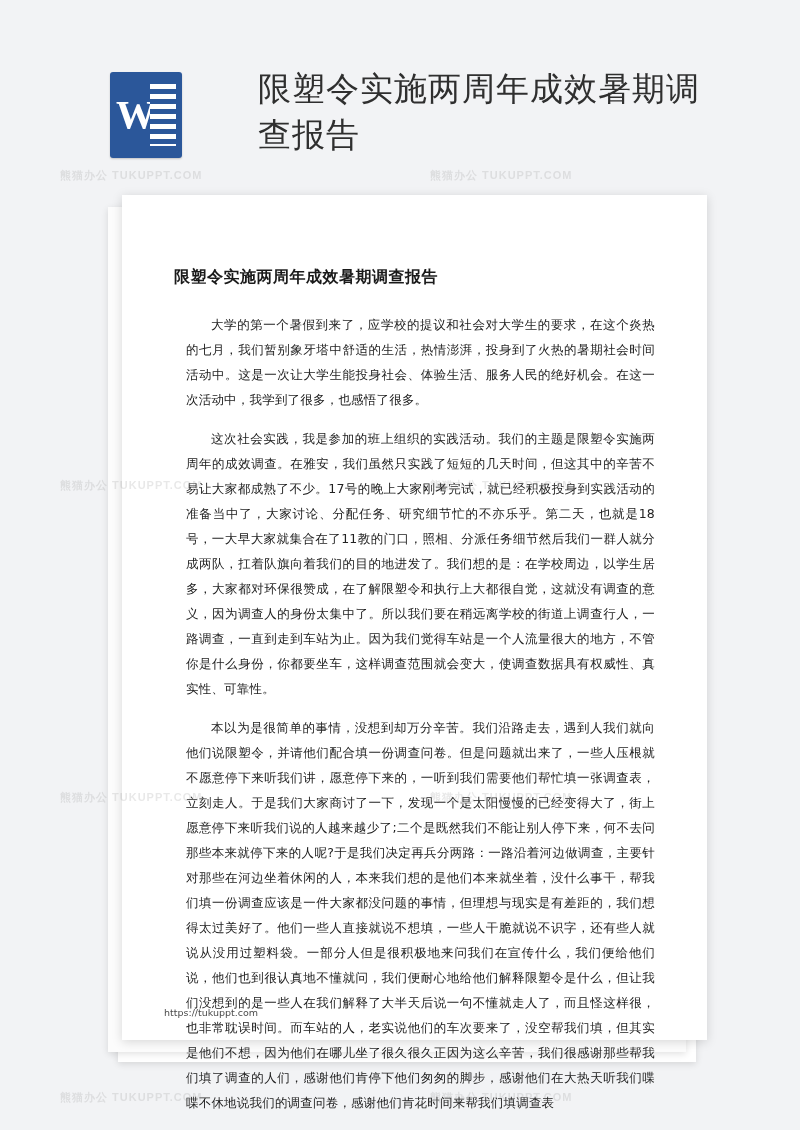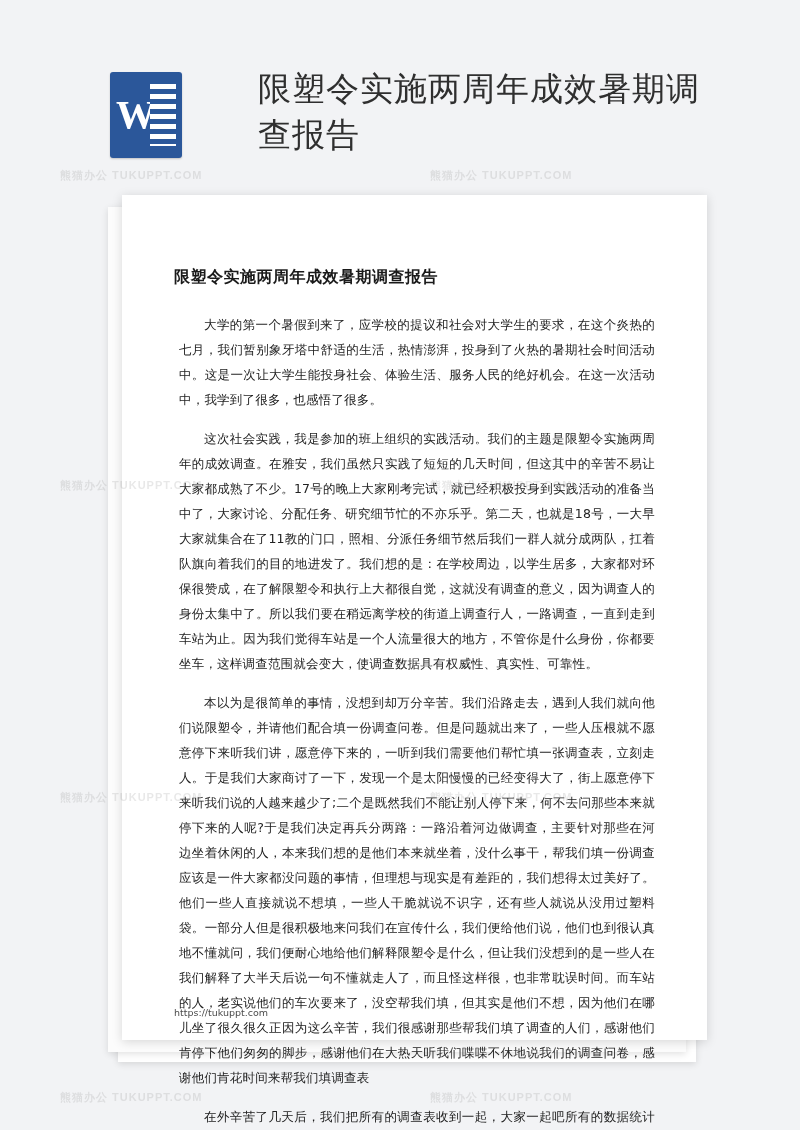--- a/index.html
+++ b/index.html
@@ -116,28 +116,28 @@
     font-weight: bold;
     color: #1a1a1a;
     margin: 0 0 24px 0;
     letter-spacing: .5px;
   }
   .doc-p {
     font-family: "DejaVu Sans", sans-serif;
     font-size: 12.5px;
     line-height: 25px;
     color: #222222;
-    margin: 0 0 14px 5px;
+    margin: 0 0 14px 12px;
     text-align: justify;
     text-indent: 2em;
     letter-spacing: .2px;
   }
   .doc-url {
     position: absolute;
-    left: 52px;
+    left: 42px;
     bottom: 22px;
     font-family: "DejaVu Sans", sans-serif;
     font-size: 9.5px;
     color: #4a4a4a;
   }
 
   
   .wm {
     position: absolute;
     font-family: "Liberation Sans", sans-serif;

